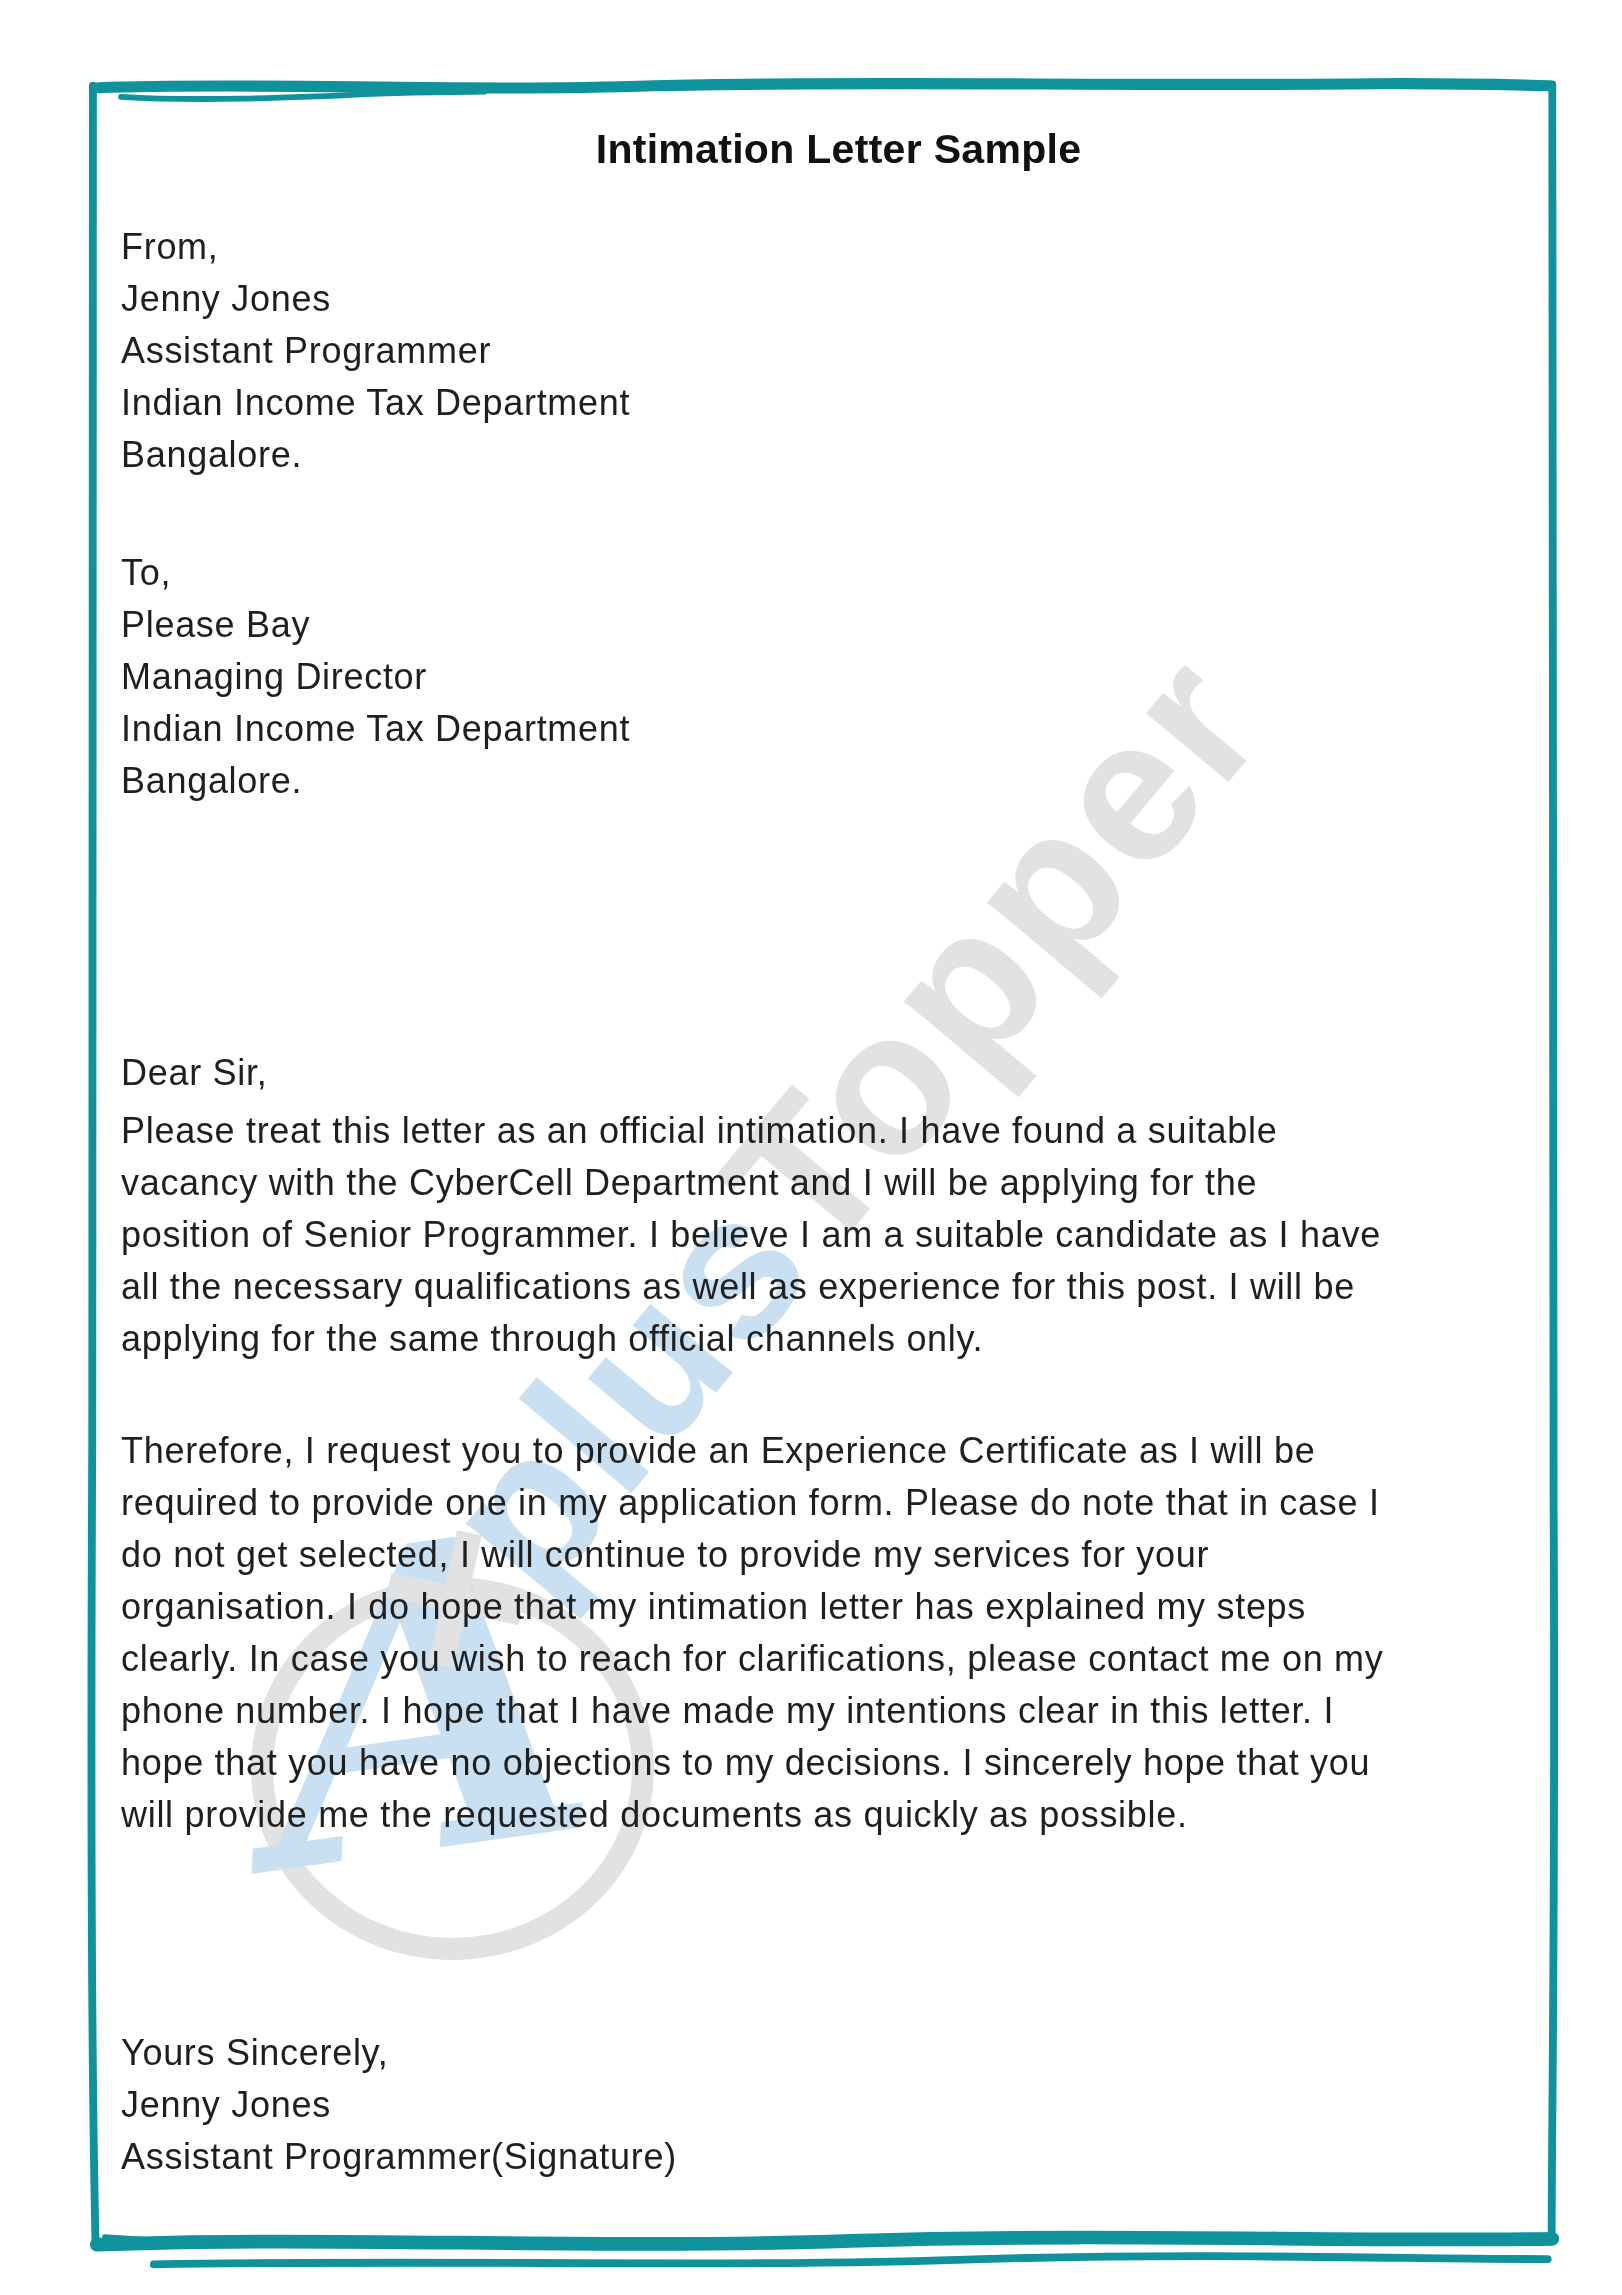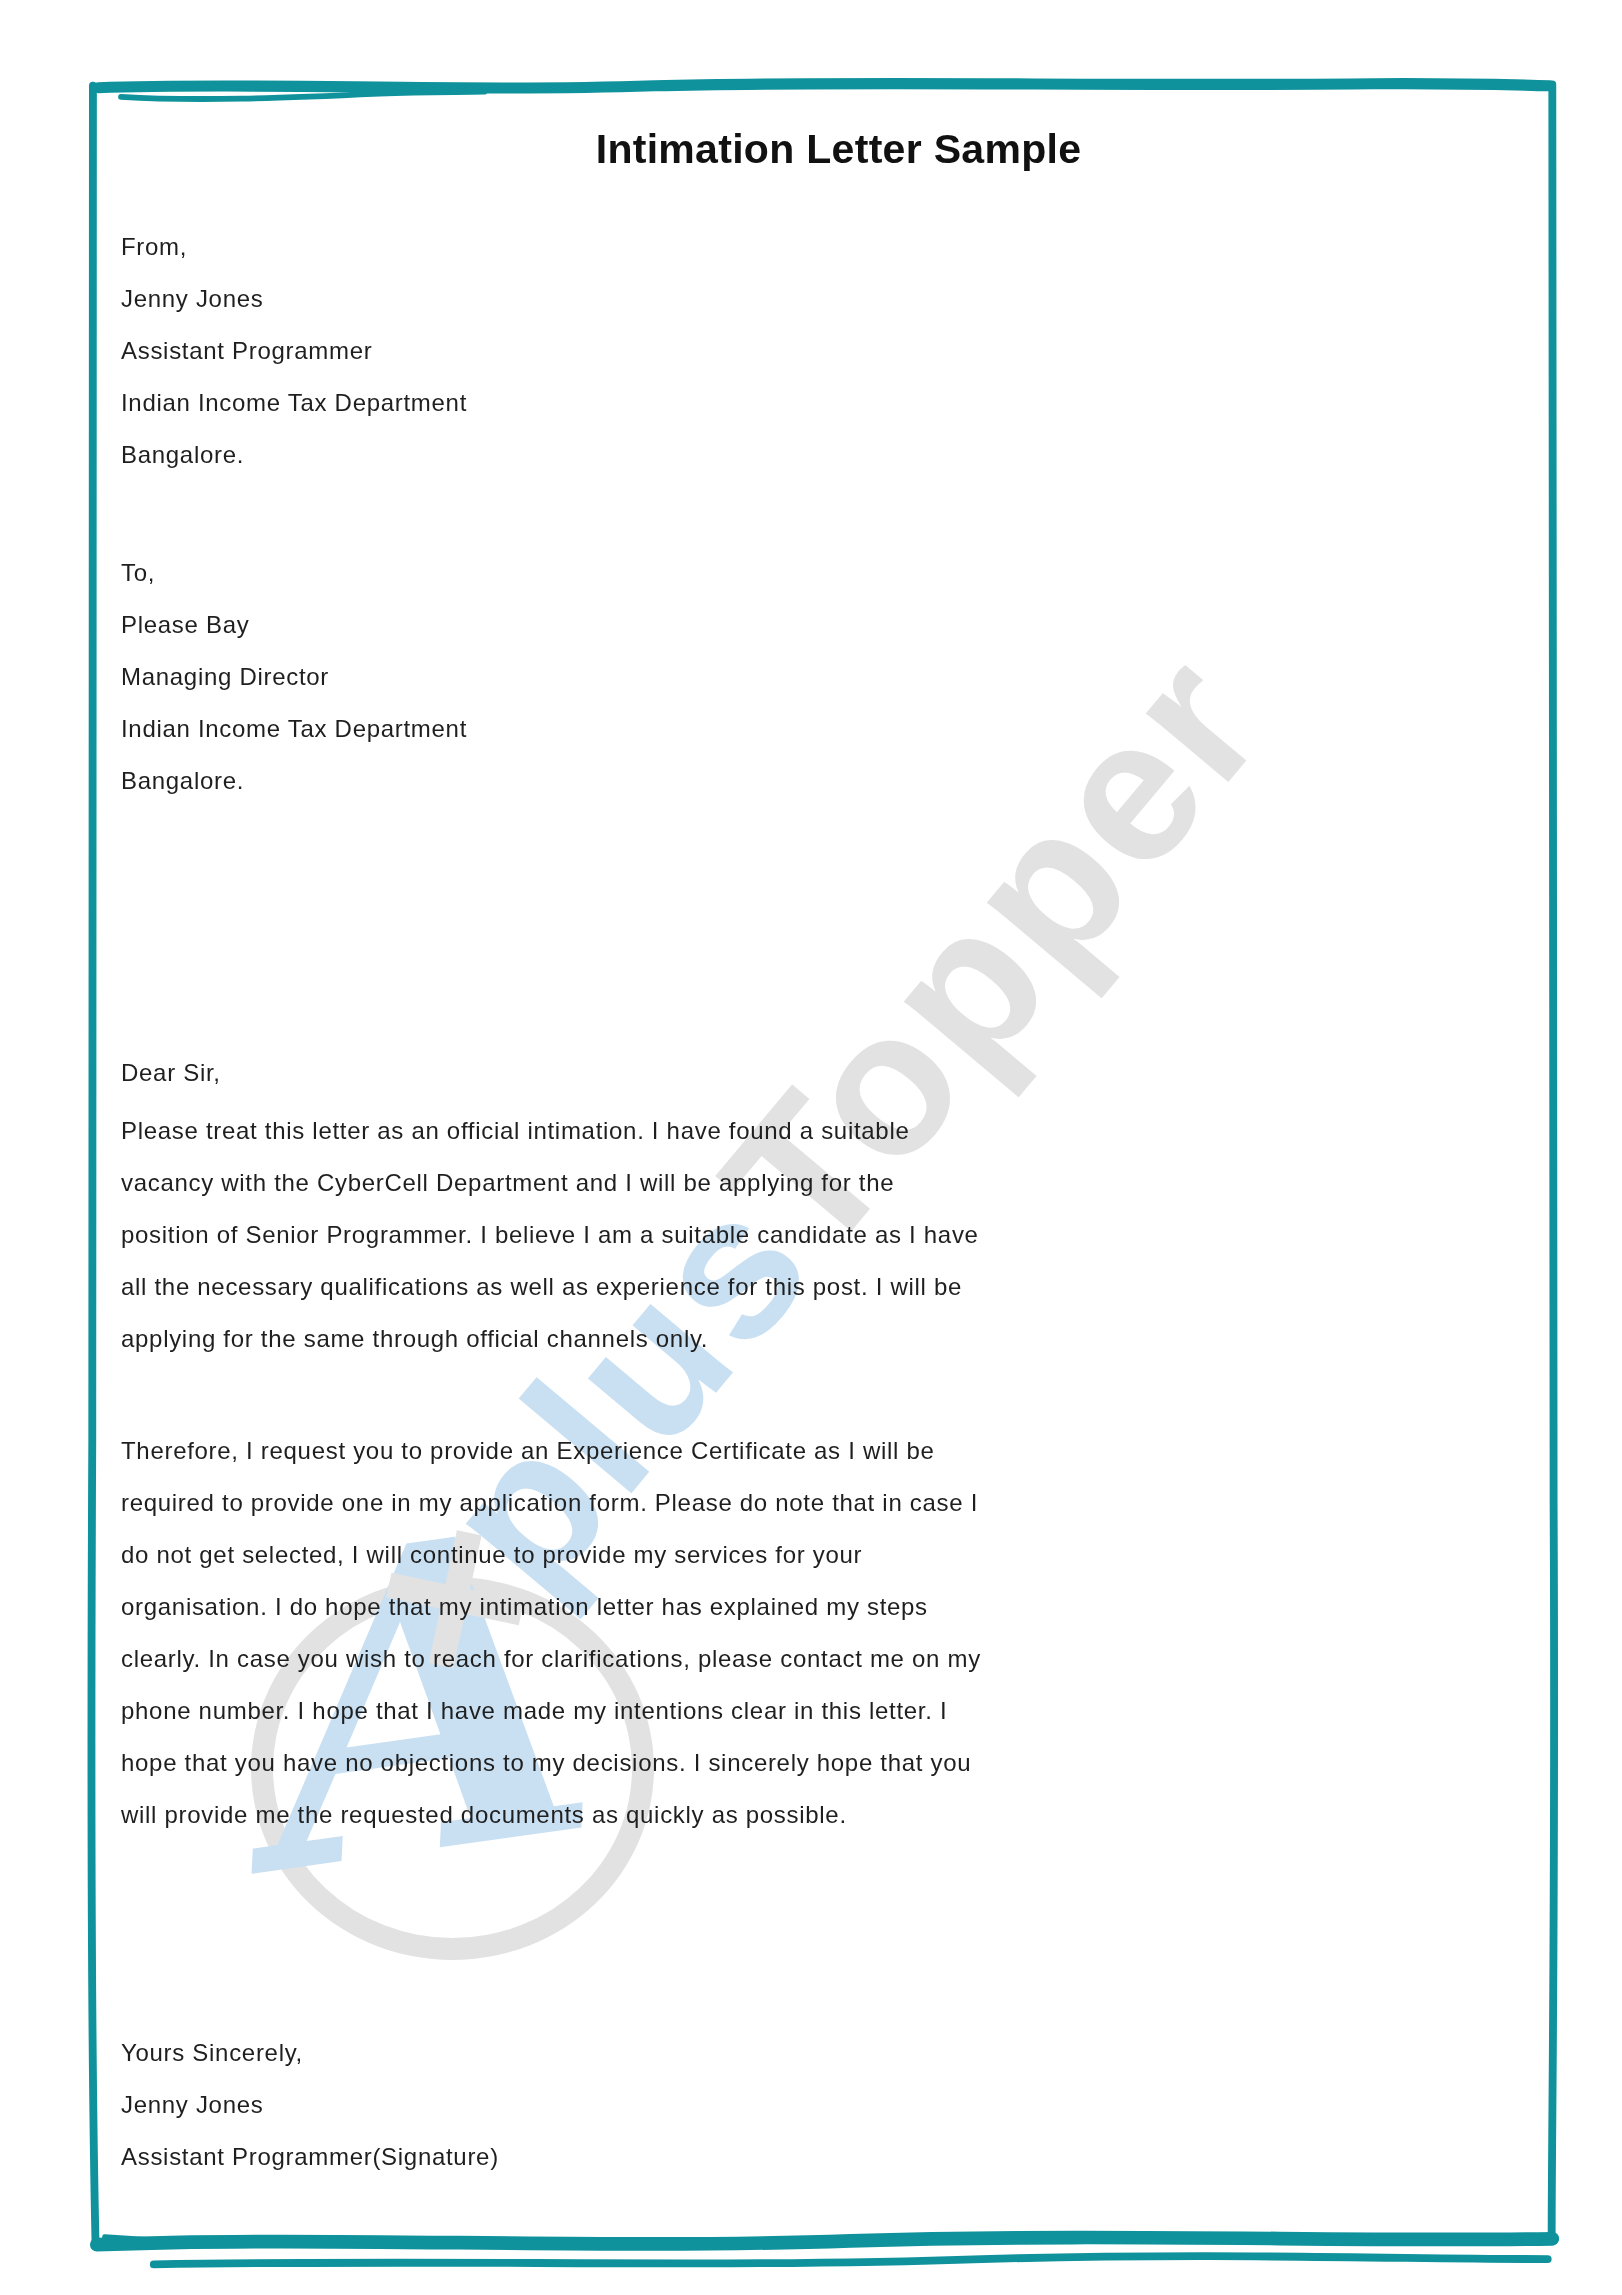--- a/index.html
+++ b/index.html
@@ -50,21 +50,21 @@
   .sketch{fill:none;stroke:var(--border-teal);stroke-linecap:round;}
   
   .content{position:absolute;inset:0;z-index:2;}
   .title{
     position:absolute;left:92px;top:110px;width:1461px;
     text-align:center;font-size:41px;font-weight:bold;color:#111111;
     letter-spacing:0.3px;margin:16px;
   }
   .block{
     position:absolute;left:121px;width:1348px;
-    font-size:24px;line-height:52px;letter-spacing:0.7px;
+    font-size:36px;line-height:52px;letter-spacing:0.7px;
     white-space:pre-line;
   }
   .b-from{top:221px;}
   .b-to{top:547px;}
   .b-subject{top:872px;font-weight:bold;font-size:39px;color:#111111;letter-spacing:0.3px;}
   .b-dear{top:1047px;}
   .b-para1{top:1105px;}
   .b-para2{top:1425px;}
   .b-thanks{top:1911px;}
   .b-close{top:2027px;}

